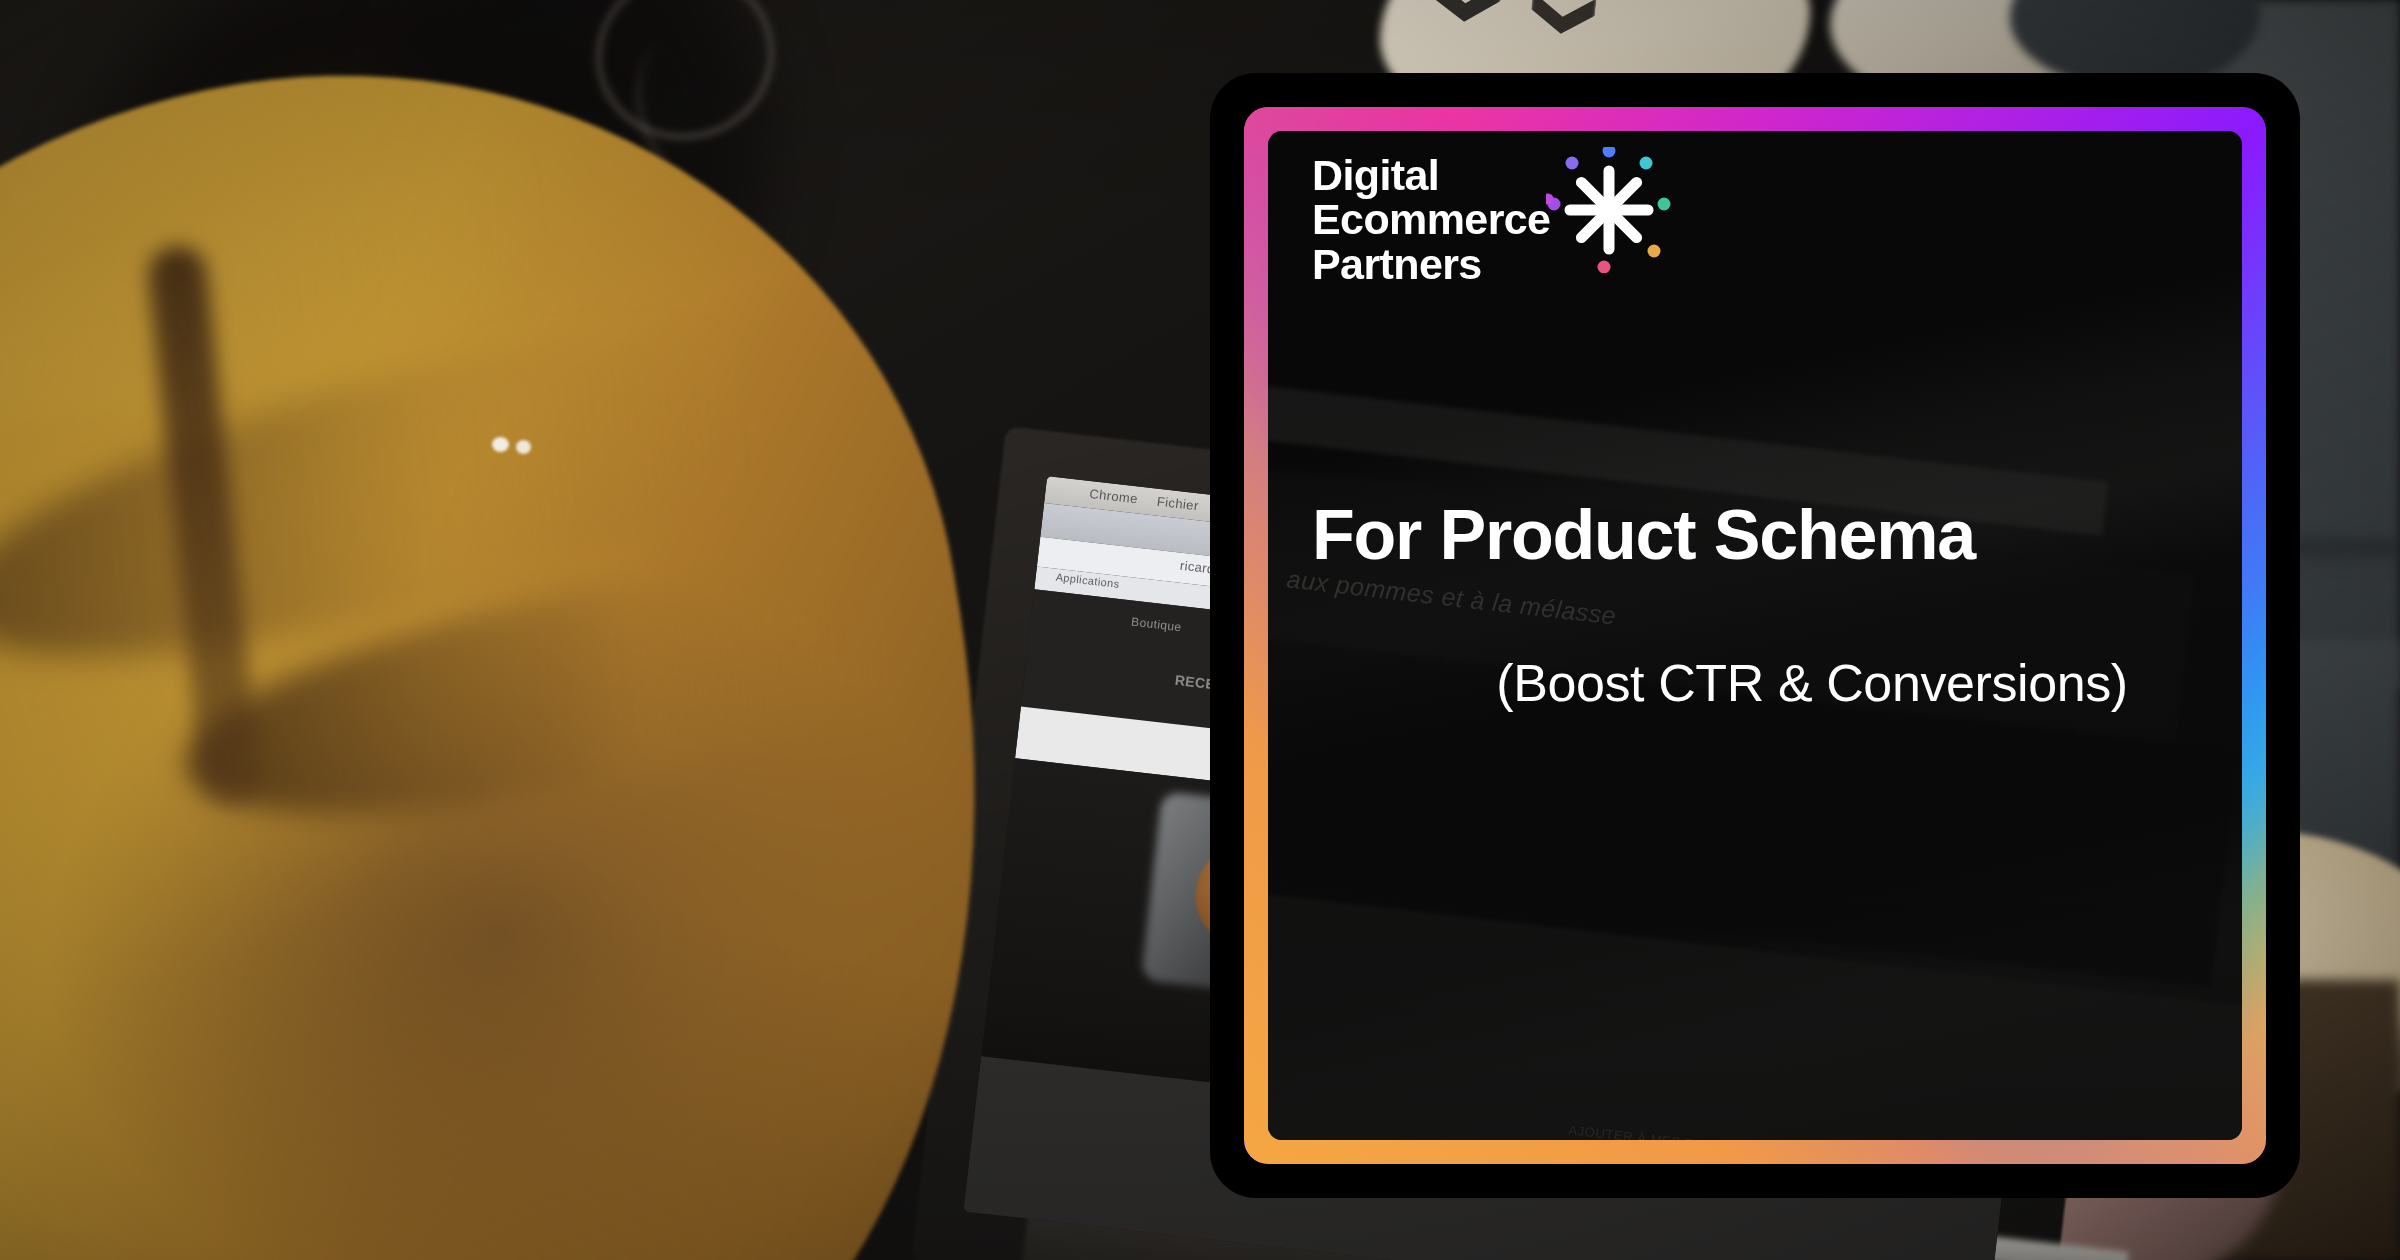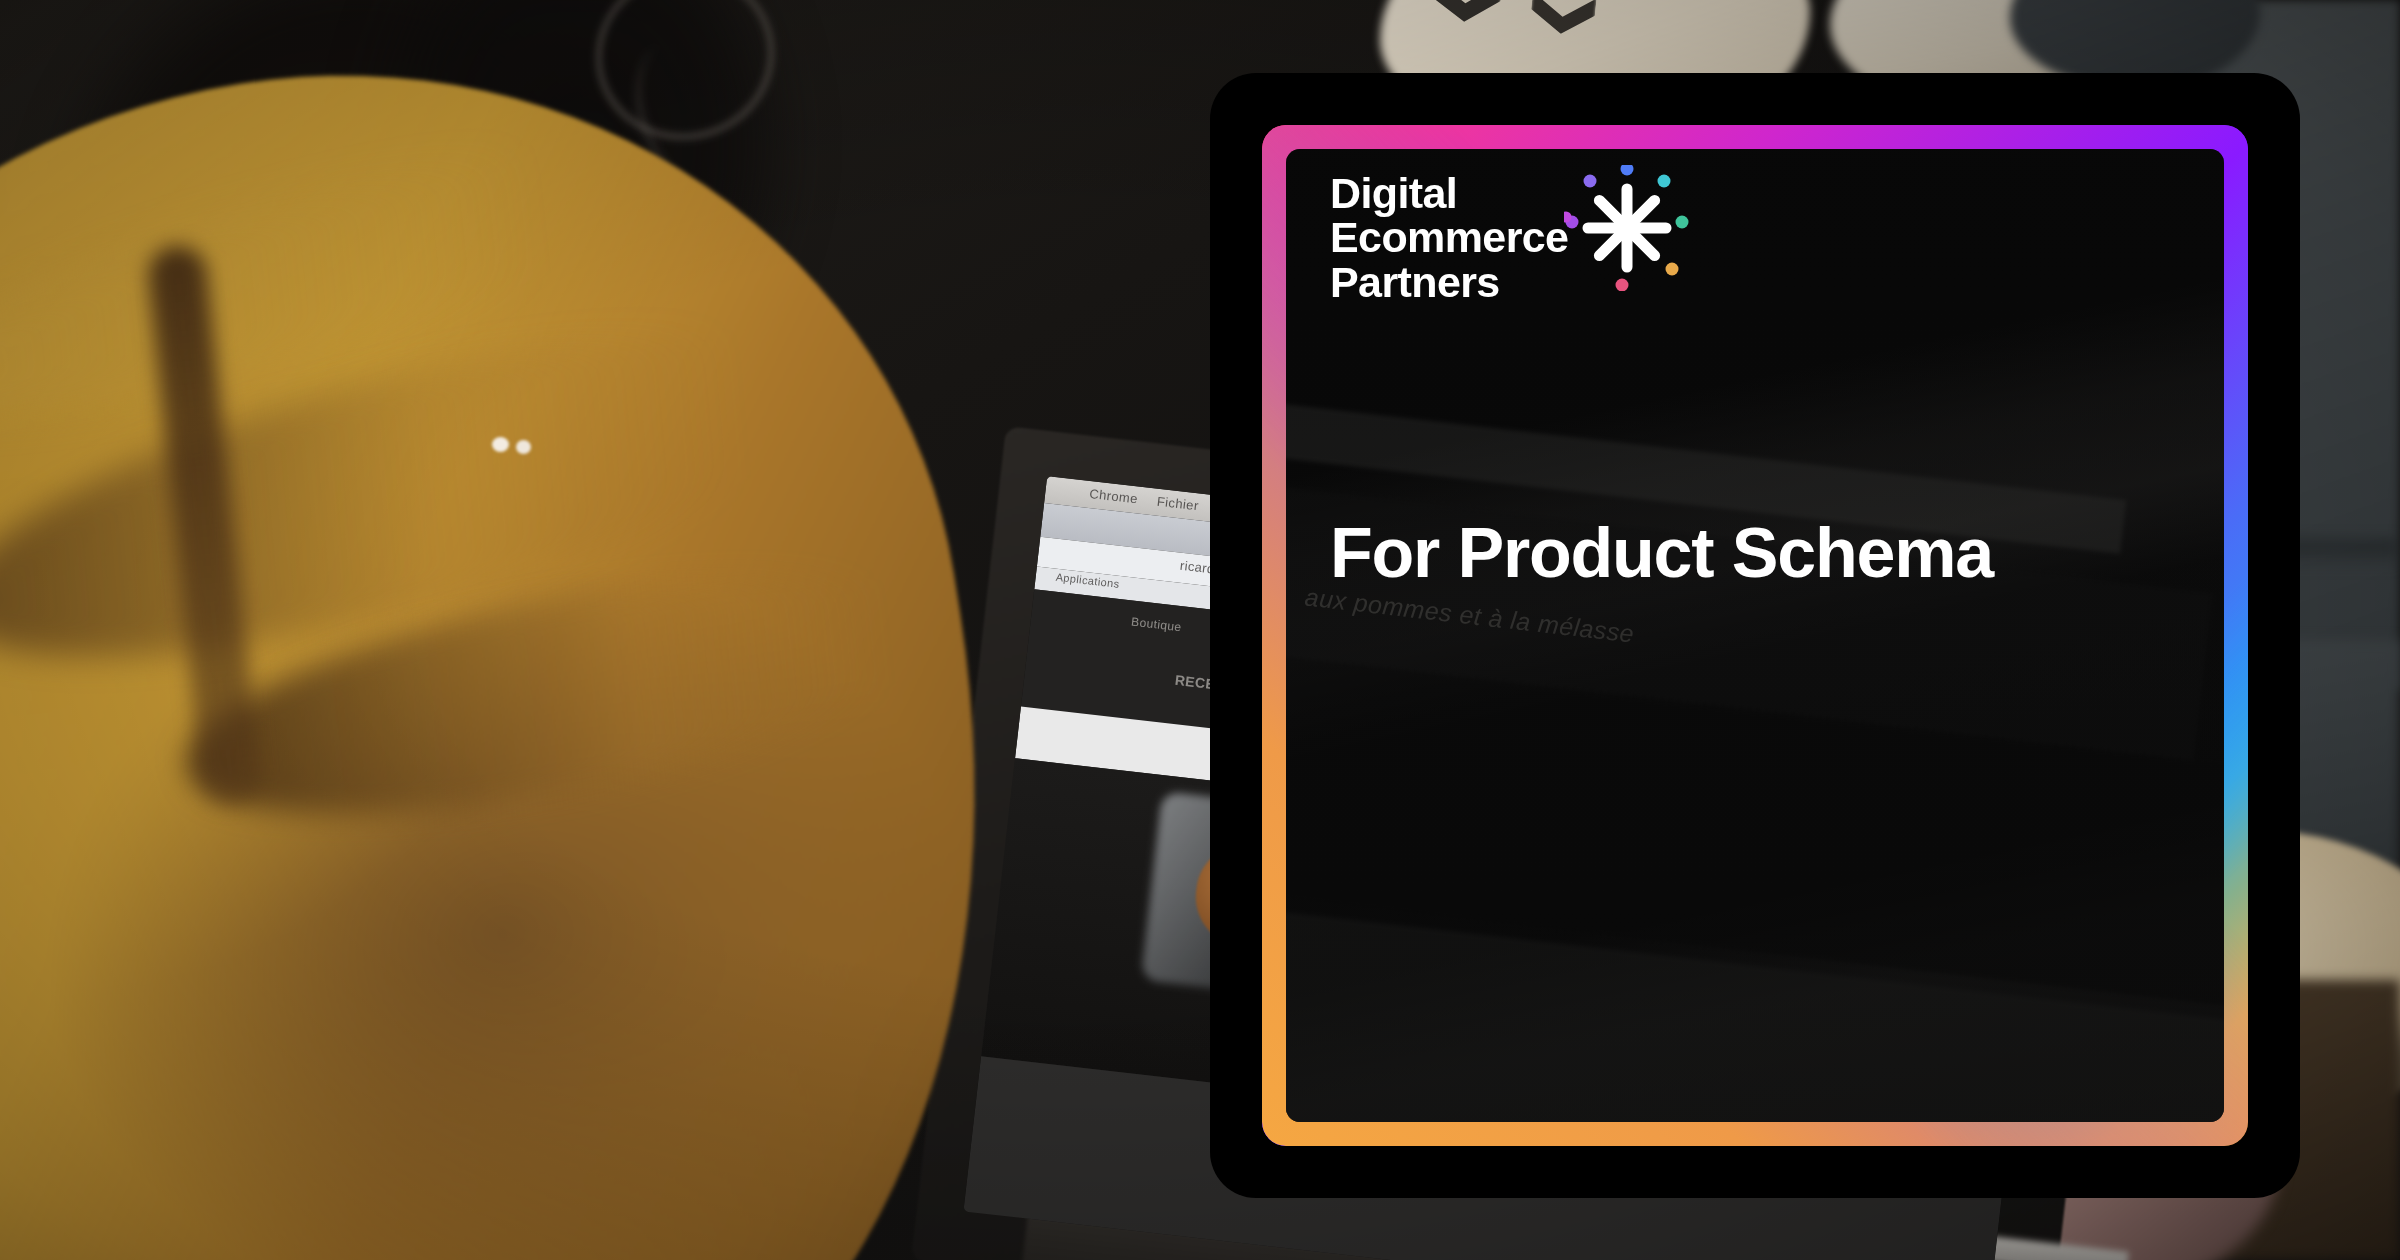--- a/index.html
+++ b/index.html
@@ -301,21 +301,21 @@
     pointer-events:none;
   }
 
   
   .card-outer {
     position:absolute;
     left:1210px; top:73px;
     width:1090px; height:1125px;
     background:#000;
     border-radius:46px;
-    padding:52px;
+    padding:34px;
   }
   .card-gradient {
     position:relative;
     width:100%; height:100%;
     border-radius:24px;
     padding:24px;
     background:
       linear-gradient(138deg,
         #ff3f86 0%,
         #f0309a 9%,
@@ -598,18 +598,19 @@
               <circle cx="118" cy="57" r="6.5" fill="#3fc49b"></circle>
               <circle cx="108" cy="104" r="6.5" fill="#e8a94a"></circle>
               <circle cx="58" cy="120" r="6.5" fill="#e8547f"></circle>
             </svg>
           </div>
         </div>
 
         <div class="headline">
           <div class="headline-line">For Product Schema</div>
         </div>
+        <div class="subheadline">(Boost CTR &amp; Conversions)</div>
 
       </div>
     </div>
   </div>
 
 </div>
 
 </body></html>

